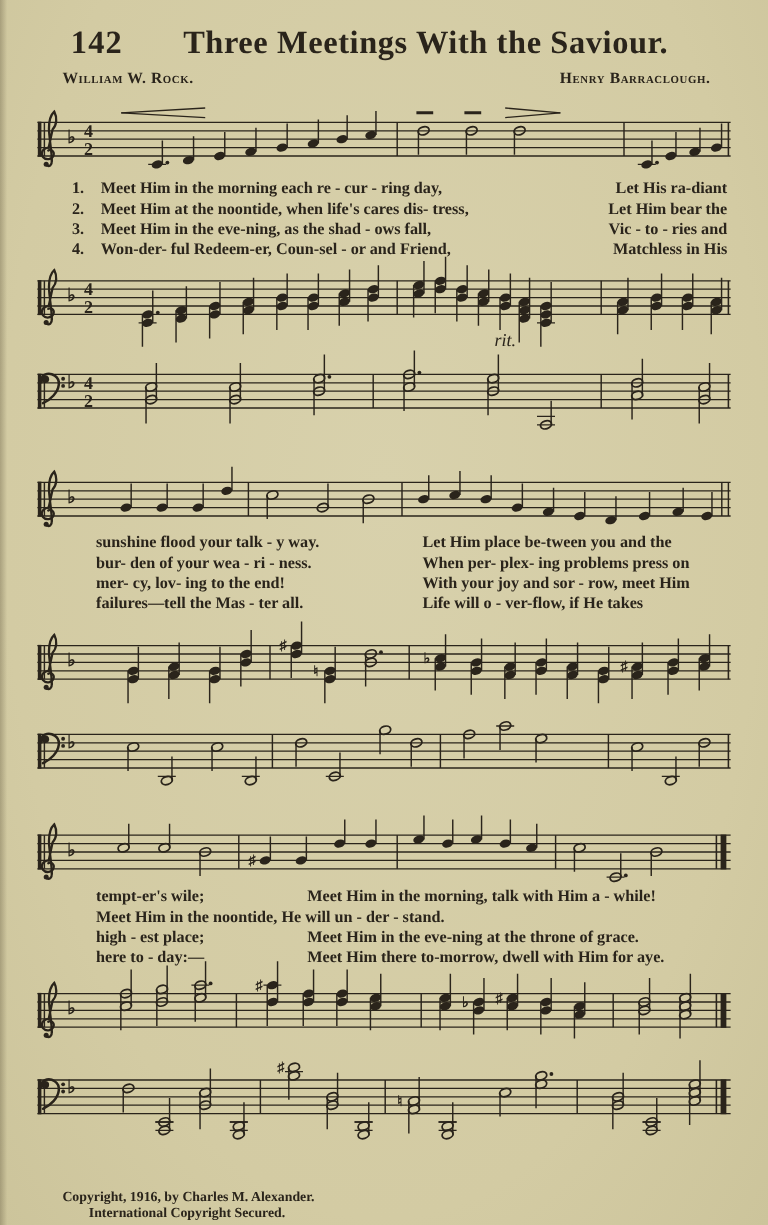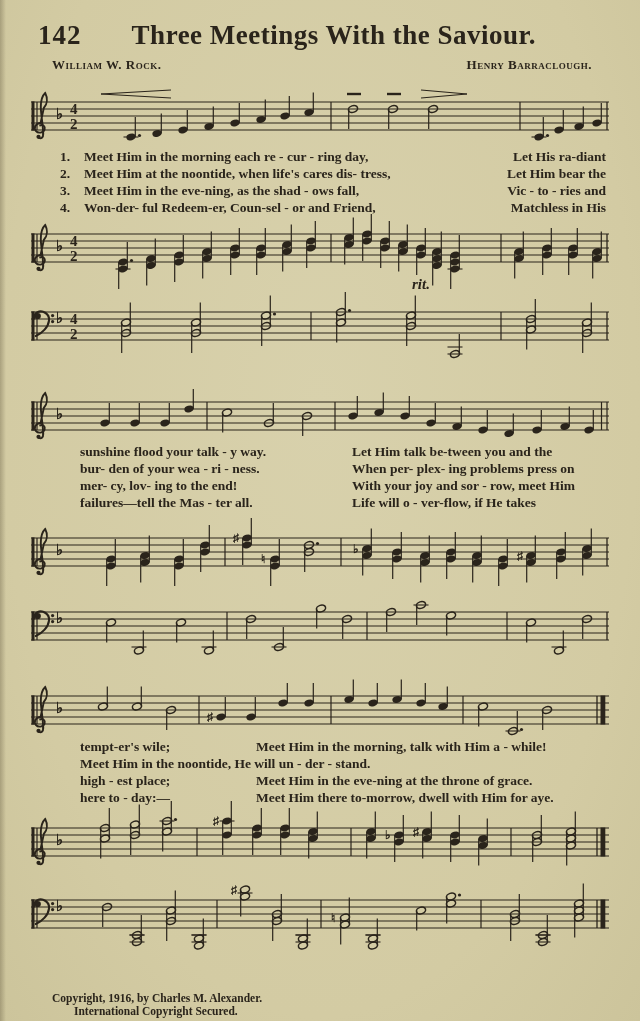--- a/index.html
+++ b/index.html
@@ -8,34 +8,34 @@
     background:#d5cea8;
     font-family:"Liberation Serif", serif;
     color:#2a241b;
   }
   .page{
     position:absolute;inset:0;
     background:
       linear-gradient(90deg, rgba(64,54,32,.28), rgba(64,54,32,0) 6px),
       radial-gradient(ellipse at 50% 40%, #d8d1ac 0%, #d3cba3 70%, #ccc49b 100%);
   }
-  .header{position:absolute;left:38px;top:20px;width:548px;display:flex;align-items:baseline;justify-content:center;}
+  .header{position:absolute;left:59px;top:20px;width:548px;display:flex;align-items:baseline;justify-content:center;}
   .hymn-number{font-size:27px;font-weight:bold;letter-spacing:1px;}
   .hymn-title{font-size:27px;font-weight:bold;margin:0 auto;letter-spacing:.5px;}
   .byline{position:absolute;left:52px;top:57px;width:540px;display:flex;justify-content:space-between;gap:39px;}
   .byline span{font-variant:small-caps;font-weight:bold;font-size:13px;letter-spacing:.5px;}
   .staff{position:absolute;left:31px;width:578px;}
   .lyrics{position:absolute;font-weight:bold;font-size:13.5px;line-height:17px;white-space:nowrap;}
   .lyr-row{display:flex;}
   .vnum{width:24px;flex:0 0 auto;}
   .vright{margin-left:auto;padding-left:10px;}
   .lyr-grid .lyr-row{display:grid;}
   #lyrics2 .lyr-row{grid-template-columns:272px 1fr;}
   #lyrics3 .lyr-row{grid-template-columns:176px 1fr;}
-  .rit{position:absolute;left:412px;top:276px;font-style:italic;font-weight:bold;font-size:15px;}
+  .rit{position:absolute;left:412px;top:276px;font-style:italic;font-weight:normal;font-size:15px;}
   .copyright{position:absolute;left:52px;top:964px;font-size:11.5px;font-weight:bold;line-height:13px;margin-top:28px;}
   .copyright .l2{margin-left:22px;}
 </style>
 </head>
 <body>
 
 <div class="page">
 
   <div class="header">
     <span class="hymn-number">142</span>
@@ -334,21 +334,21 @@
         <line x1="510.3" y1="30" x2="510.3" y2="50" stroke="#2a241b" stroke-width="1.2"></line>
         <ellipse cx="534" cy="46.5" rx="4.7" ry="3.3" transform="rotate(-18 534 46.5)" fill="#2a241b"></ellipse>
         <line x1="538.3" y1="26.5" x2="538.3" y2="46.5" stroke="#2a241b" stroke-width="1.2"></line>
         <ellipse cx="558" cy="50" rx="4.7" ry="3.3" transform="rotate(-18 558 50)" fill="#2a241b"></ellipse>
         <line x1="562.3" y1="30" x2="562.3" y2="50" stroke="#2a241b" stroke-width="1.2"></line>
       </svg></div>
 
   <div class="lyrics lyr-grid" style="left:80px;top:443px;width:524px" id="lyrics2">
     <div class="lyr-row">
       <span>sunshine flood your talk - y way.</span>
-      <span>Let Him talk be-tween you and the</span>
+      <span>Let Him place be-tween you and the</span>
     </div>
     <div class="lyr-row">
       <span>bur- den of your wea - ri - ness.</span>
       <span>When per- plex- ing problems press on</span>
     </div>
     <div class="lyr-row">
       <span>mer- cy, lov- ing to the end!</span>
       <span>With your joy and sor - row, meet Him</span>
     </div>
     <div class="lyr-row">

